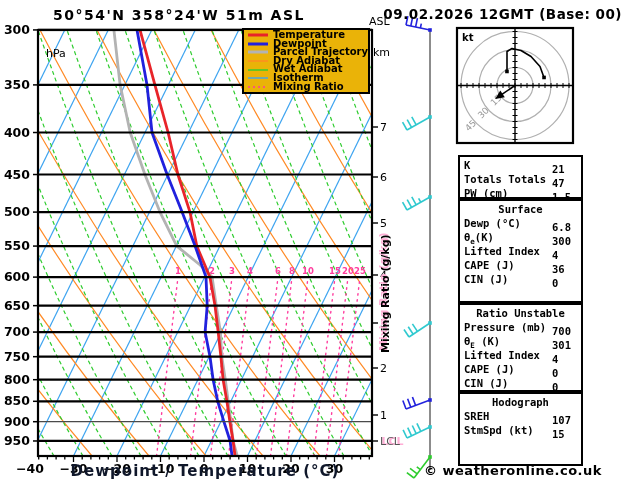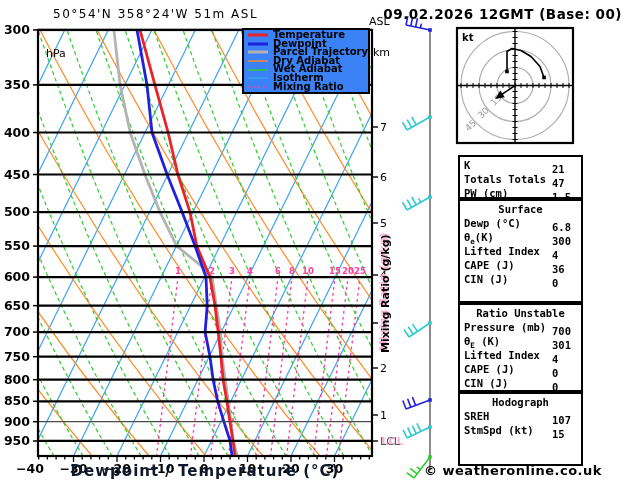--- a/index.html
+++ b/index.html
@@ -1,24 +1,24 @@
 <!DOCTYPE html>
 <html><head>
 <meta charset="utf-8">
 <style>
   html,body{margin:0;padding:0;background:#fff;}
   body{width:629px;height:486px;position:relative;font-family:"DejaVu Sans",sans-serif;overflow:hidden;}
   .abs{position:absolute;}
   #hpa-label{left:46px;top:3px;font-size:11px;font-weight:normal;color:#000;margin-top:44px;}
-  #main-title{left:53px;top:7px;font-size:12px;font-weight:normal;letter-spacing:1.5px;color:#000;white-space:nowrap;}
+  #main-title{left:53px;top:7px;font-size:14px;font-weight:bold;letter-spacing:1.5px;color:#000;white-space:nowrap;}
   #km-label{left:373px;top:2px;font-size:11px;color:#000;margin-top:44px;}
   #asl-label{left:369px;top:15px;font-size:11px;color:#000;}
   #datetime{right:7px;top:6px;font-size:13.5px;font-weight:bold;letter-spacing:0.5px;color:#000;white-space:nowrap;}
   #chart-svg{left:0;top:0;}
-  #legend-box{left:242px;top:28px;width:128px;border:2px solid #000;background:#3b82f6;padding:1px 0 1px 3px;box-sizing:border-box;}
+  #legend-box{left:242px;top:28px;width:128px;border:2px solid #000;background:#eab308;padding:1px 0 1px 3px;box-sizing:border-box;}
   .legend-row{display:flex;align-items:center;height:8.6px;}
   .legend-swatch{width:22px;flex:none;margin-right:4px;}
   .legend-label{font-size:10px;font-weight:600;color:#000;white-space:nowrap;line-height:8.6px;}
   #mixing-vlabel-wrap{left:0;top:0;width:0;height:0;}
   #mixing-vlabel{position:absolute;left:0;top:0;transform:translate(379px,353px) rotate(-90deg);transform-origin:0 0;font-size:11px;font-weight:bold;white-space:nowrap;color:#000;text-shadow:2px -2px 0 #ffaed6;}
   #panel{left:458px;top:155px;width:125px;}
   .pbox{position:absolute;left:0;width:125px;border:2px solid #000;background:#fff;box-sizing:border-box;font-family:"DejaVu Sans Mono",monospace;font-size:10.5px;font-weight:bold;color:#000;padding:1px 0 1px 4px;}
   .prow{position:relative;height:14px;line-height:14px;white-space:nowrap;}
   .prow .val{position:absolute;left:88px;top:4px;}
   .phead{height:14px;line-height:14px;text-align:center;padding-right:4px;}

